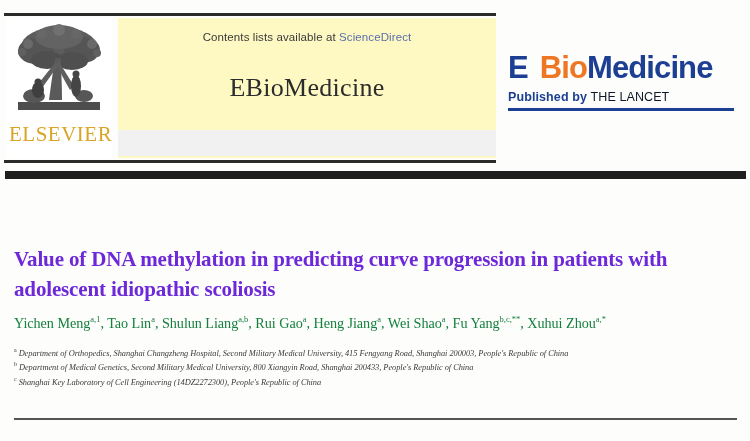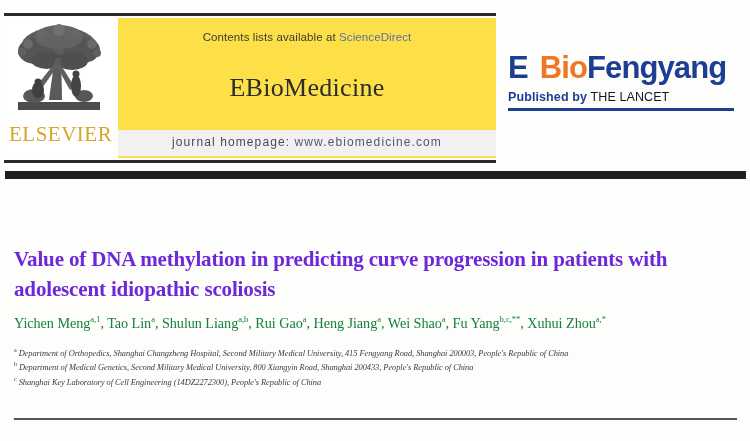--- a/index.html
+++ b/index.html
@@ -78,21 +78,21 @@
     line-height: 1;
   }
 
   
   .journal-banner {
     position: absolute;
     left: 118px;
     top: 18px;
     width: 378px;
     height: 140px;
-    background: #fde047;
+    background: #fef9c3;
   }
   .contents-line {
     position: absolute;
     left: 0;
     top: 13px;
     width: 378px;
     text-align: center;
     font-family: "Liberation Sans", sans-serif;
     font-size: 11.5px;
     color: #3a3a3a;
@@ -297,29 +297,26 @@
 
     <div class="journal-banner">
 
       <div class="contents-line">
         <span>Contents lists available at </span><span class="sd-link">ScienceDirect</span>
       </div>
 
       <div class="journal-name">EBioMedicine</div>
 
       <div class="homepage-strip"></div>
-      <div class="homepage-line">
-        <span class="hp-label">journal homepage: </span><span>www.ebiomedicine.com</span>
-      </div>
 
     </div>
 
     <div class="brand-logo">
       <div class="brand-title">
-        <span class="seg-navy">E</span><span class="seg-orange">Bio</span><span class="seg-navy">Fengyang</span>
+        <span class="seg-navy">E</span><span class="seg-orange">Bio</span><span class="seg-navy">Medicine</span>
       </div>
       <div class="brand-sub">
         <span class="sub-pub">Published by </span><span class="sub-lancet">THE LANCET</span>
       </div>
       <div class="brand-underline"></div>
     </div>
 
   </div>
 
   <div class="heavy-rule"></div>

